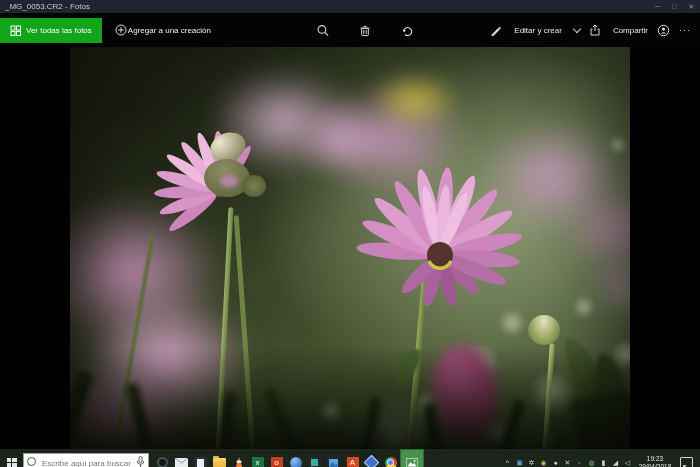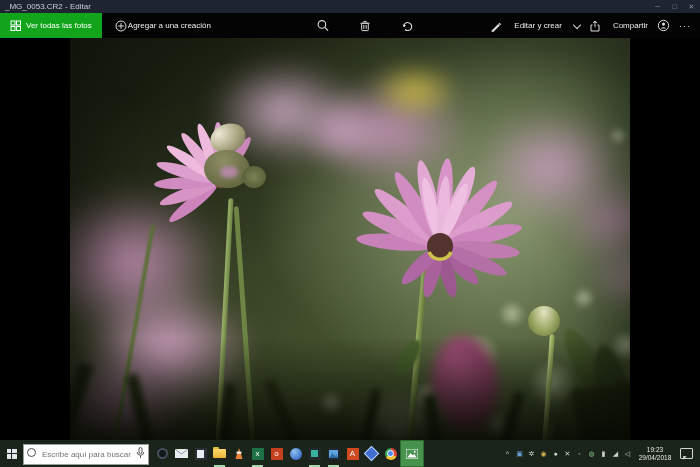--- a/index.html
+++ b/index.html
@@ -6,21 +6,21 @@
   body{width:700px;height:467px;overflow:hidden;background:#000;
        font-family:"Liberation Sans",sans-serif;color:#e8e8e8;position:relative}
 
   
   .titlebar{height:13px;background:#1e2430;display:flex;align-items:center;
             justify-content:space-between;padding-left:5px;font-size:8px;color:#c9ced8}
   .win-controls{display:flex}
   .win-controls span{width:17px;text-align:center;font-size:7px;color:#8b92a2;line-height:13px}
 
   
-  .toolbar{height:25px;background:#040404;display:flex;align-items:center;position:relative}
+  .toolbar{height:34px;background:#040404;display:flex;align-items:center;position:relative}
   .btn-green{height:25px;display:flex;align-items:center;gap:5px;padding:0 10px;
              background:#12a41a;color:#fff;font-size:8px;cursor:default}
   .add-creation{display:flex;align-items:center;gap:1px;margin-left:13px;font-size:8px;color:#eee}
   .center-tools{position:absolute;left:50%;transform:translateX(-50%);margin-left:15px;
                 display:flex;gap:29px;align-items:center}
   .right-tools{margin-left:auto;display:flex;align-items:center;gap:9px;
                padding-right:9px;font-size:8px;color:#e9e9e9}
   .tool-group{display:flex;align-items:center;gap:12px}
   .chev{width:5px;height:5px;border-right:1px solid #cfd3cf;border-bottom:1px solid #cfd3cf;
         transform:rotate(45deg);margin-top:-2px}
@@ -64,21 +64,21 @@
   .notif{width:11px;height:9px;border:1px solid #d2d8cf;border-radius:1px;margin:0 5px 0 2px;position:relative}
   .notif:after{content:"";position:absolute;left:1px;bottom:-3px;border:3px solid transparent;
                border-top-color:#d2d8cf;border-left-color:#d2d8cf;width:0;height:0;transform:scale(.6)}
 
   svg{display:block}
 </style>
 </head>
 <body>
 
 <div class="titlebar">
-  <span>_MG_0053.CR2 - Editar</span>
+  <span>_MG_0053.CR2 - Fotos</span>
   <div class="win-controls">
     <span>─</span>
     <span>□</span>
     <span>✕</span>
   </div>
 </div>
 
 <div class="toolbar">
   <div class="btn-green">
     <span>

